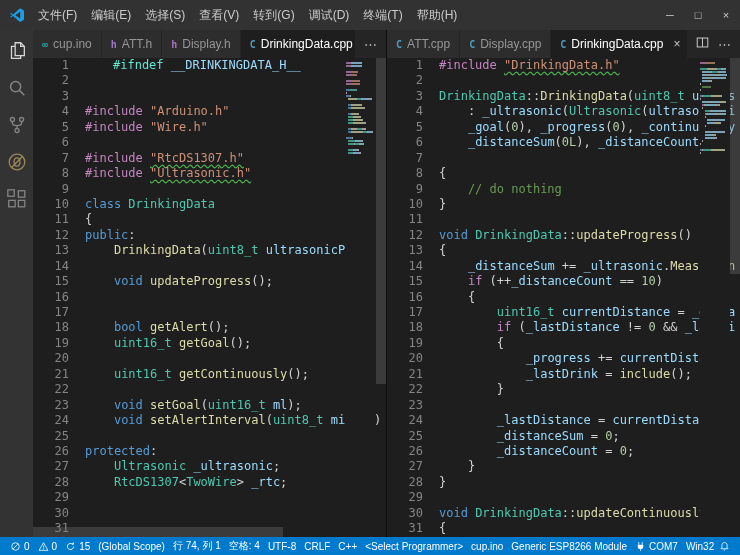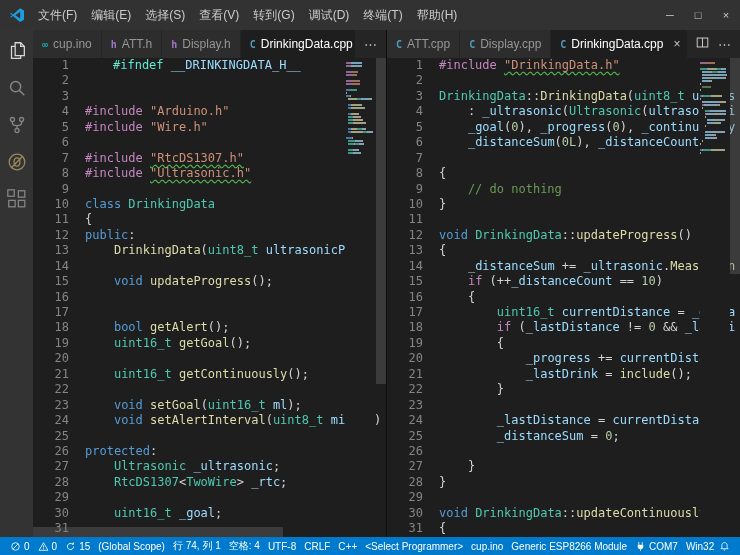--- a/index.html
+++ b/index.html
@@ -173,21 +173,21 @@
               <div class="line"><span class="ln">20</span></div>
               <div class="line"><span class="ln">21</span><span class="lt"><span style="color: rgb(212, 212, 212);">    </span><span style="color: rgb(78, 201, 176);">uint16_t</span><span style="color: rgb(212, 212, 212);"> </span><span style="color: rgb(220, 220, 170);">getContinuously</span><span style="color: rgb(212, 212, 212);">();</span></span></div>
               <div class="line"><span class="ln">22</span><span class="lt"></span></div>
               <div class="line"><span class="ln">23</span><span class="lt"><span style="color: rgb(212, 212, 212);">    </span><span style="color: rgb(86, 156, 214);">void</span><span style="color: rgb(212, 212, 212);"> </span><span style="color: rgb(220, 220, 170);">setGoal</span><span style="color: rgb(212, 212, 212);">(</span><span style="color: rgb(78, 201, 176);">uint16_t</span><span style="color: rgb(212, 212, 212);"> </span><span style="color: rgb(156, 220, 254);">ml</span><span style="color: rgb(212, 212, 212);">);</span></span></div>
               <div class="line"><span class="ln">24</span><span class="lt"><span style="color: rgb(212, 212, 212);">    </span><span style="color: rgb(86, 156, 214);">void</span><span style="color: rgb(212, 212, 212);"> </span><span style="color: rgb(220, 220, 170);">setAlertInterval</span><span style="color: rgb(212, 212, 212);">(</span><span style="color: rgb(78, 201, 176);">uint8_t</span><span style="color: rgb(212, 212, 212);"> </span><span style="color: rgb(156, 220, 254);">minute</span><span style="color: rgb(212, 212, 212);">)</span></span></div>
               <div class="line"><span class="ln">25</span><span class="lt"></span></div>
               <div class="line"><span class="ln">26</span><span class="lt"><span style="color: rgb(86, 156, 214);">protected</span><span style="color: rgb(212, 212, 212);">:</span></span></div>
               <div class="line"><span class="ln">27</span><span class="lt"><span style="color: rgb(212, 212, 212);">    </span><span style="color: rgb(78, 201, 176);">Ultrasonic</span><span style="color: rgb(212, 212, 212);"> </span><span style="color: rgb(156, 220, 254);">_ultrasonic</span><span style="color: rgb(212, 212, 212);">;</span></span></div>
               <div class="line"><span class="ln">28</span><span class="lt"><span style="color: rgb(212, 212, 212);">    </span><span style="color: rgb(78, 201, 176);">RtcDS1307</span><span style="color: rgb(212, 212, 212);">&lt;</span><span style="color: rgb(78, 201, 176);">TwoWire</span><span style="color: rgb(212, 212, 212);">&gt; </span><span style="color: rgb(156, 220, 254);">_rtc</span><span style="color: rgb(212, 212, 212);">;</span></span></div>
               <div class="line"><span class="ln">29</span><span class="lt"></span></div>
-              <div class="line"><span class="ln">30</span><span class="lt"><span style="color: rgb(212, 212, 212);">    </span><span style="color: rgb(78, 201, 176);">uint16_t</span><span style="color: rgb(212, 212, 212);"> </span><span style="color: rgb(156, 220, 254);">_goal</span><span style="color: rgb(212, 212, 212);">;</span></span></div>
+              <div class="line"><span class="ln">30</span></div>
               <div class="line"><span class="ln">31</span></div>
             </div>
           <div class="minimap" id="minimap-0">
               <div class="mrow">
                 <span class="mseg" style="width: 4.96px; background: rgb(197, 134, 192);"></span>
                 <span class="mseg" style="width: 11.16px; background: rgb(156, 220, 254);"></span>
               </div>
               <div class="mrow">
                 <span class="mseg" style="width: 4.96px; background: rgb(197, 134, 192);"></span>
                 <span class="mseg" style="width: 11.16px; background: rgb(156, 220, 254);"></span>
@@ -391,21 +391,21 @@
               <div class="line"><span class="ln">16</span><span class="lt"><span style="color: rgb(212, 212, 212);">    {</span></span></div>
               <div class="line"><span class="ln">17</span><span class="lt"><span style="color: rgb(212, 212, 212);">        </span><span style="color: rgb(78, 201, 176);">uint16_t</span><span style="color: rgb(212, 212, 212);"> </span><span style="color: rgb(156, 220, 254);">currentDistance</span><span style="color: rgb(212, 212, 212);"> = </span><span style="color: rgb(156, 220, 254);">_dista</span></span></div>
               <div class="line"><span class="ln">18</span><span class="lt"><span style="color: rgb(212, 212, 212);">        </span><span style="color: rgb(197, 134, 192);">if</span><span style="color: rgb(212, 212, 212);"> (</span><span style="color: rgb(156, 220, 254);">_lastDistance</span><span style="color: rgb(212, 212, 212);"> != </span><span style="color: rgb(181, 206, 168);">0</span><span style="color: rgb(212, 212, 212);"> &amp;&amp; </span><span style="color: rgb(156, 220, 254);">_lastDi</span></span></div>
               <div class="line"><span class="ln">19</span><span class="lt"><span style="color: rgb(212, 212, 212);">        {</span></span></div>
               <div class="line"><span class="ln">20</span><span class="lt"><span style="color: rgb(212, 212, 212);">            </span><span style="color: rgb(156, 220, 254);">_progress</span><span style="color: rgb(212, 212, 212);"> += </span><span style="color: rgb(156, 220, 254);">currentDistance</span></span></div>
               <div class="line"><span class="ln">21</span><span class="lt"><span style="color: rgb(212, 212, 212);">            </span><span style="color: rgb(156, 220, 254);">_lastDrink</span><span style="color: rgb(212, 212, 212);"> = </span><span style="color: rgb(220, 220, 170);">include</span><span style="color: rgb(212, 212, 212);">();</span></span></div>
               <div class="line"><span class="ln">22</span><span class="lt"><span style="color: rgb(212, 212, 212);">        }</span></span></div>
               <div class="line"><span class="ln">23</span><span class="lt"></span></div>
               <div class="line"><span class="ln">24</span><span class="lt"><span style="color: rgb(212, 212, 212);">        </span><span style="color: rgb(156, 220, 254);">_lastDistance</span><span style="color: rgb(212, 212, 212);"> = </span><span style="color: rgb(156, 220, 254);">currentDistance</span><span style="color: rgb(212, 212, 212);">;</span></span></div>
               <div class="line"><span class="ln">25</span><span class="lt"><span style="color: rgb(212, 212, 212);">        </span><span style="color: rgb(156, 220, 254);">_distanceSum</span><span style="color: rgb(212, 212, 212);"> = </span><span style="color: rgb(181, 206, 168);">0</span><span style="color: rgb(212, 212, 212);">;</span></span></div>
-              <div class="line"><span class="ln">26</span></div>
+              <div class="line"><span class="ln">26</span><span class="lt"><span style="color: rgb(212, 212, 212);">        </span><span style="color: rgb(156, 220, 254);">_distanceCount</span><span style="color: rgb(212, 212, 212);"> = </span><span style="color: rgb(181, 206, 168);">0</span><span style="color: rgb(212, 212, 212);">;</span></span></div>
               <div class="line"><span class="ln">27</span><span class="lt"><span style="color: rgb(212, 212, 212);">    }</span></span></div>
               <div class="line"><span class="ln">28</span><span class="lt"><span style="color: rgb(212, 212, 212);">}</span></span></div>
               <div class="line"><span class="ln">29</span><span class="lt"></span></div>
               <div class="line"><span class="ln">30</span><span class="lt"><span style="color: rgb(86, 156, 214);">void</span><span style="color: rgb(212, 212, 212);"> </span><span style="color: rgb(78, 201, 176);">DrinkingData</span><span style="color: rgb(212, 212, 212);">::</span><span style="color: rgb(220, 220, 170);">updateContinuously</span><span style="color: rgb(212, 212, 212);">()</span></span></div>
               <div class="line"><span class="ln">31</span><span class="lt"><span style="color: rgb(212, 212, 212);">{</span></span></div>
             </div>
           <div class="minimap" id="minimap-1">
               <div class="mrow">
                 <span class="mseg" style="width: 5.58px; background: rgb(197, 134, 192);"></span>
                 <span class="mseg" style="width: 9.92px; background: rgb(206, 145, 120);"></span>

